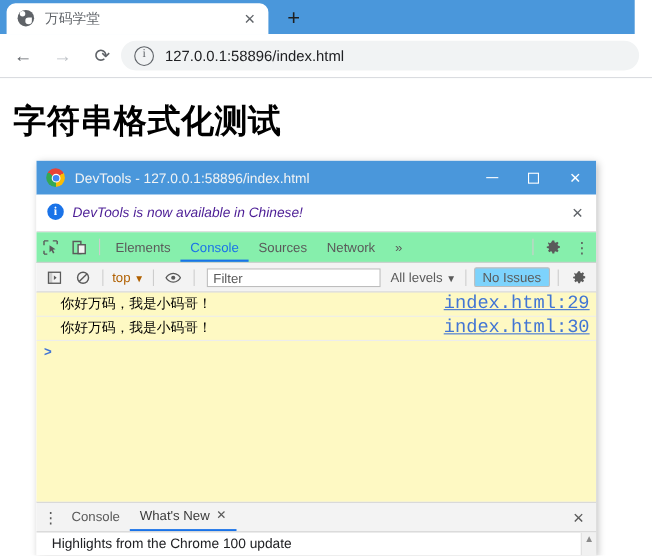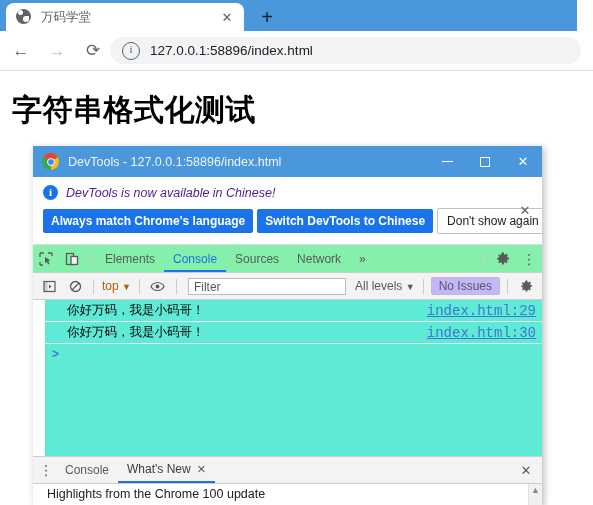--- a/index.html
+++ b/index.html
@@ -203,37 +203,37 @@
     font-size:12px; color:#5a5a5a;
     padding:0 5px; line-height:17px;
     box-sizing:border-box; min-width:40px;
   }
   .levels {
     font-size:12px; color:#5a5a5a; white-space:nowrap; padding:0 3px;
   }
   .no-issues {
     font-size:12px; color:#5a5a5a; white-space:nowrap;
     border:1px solid #bdbdbd; border-radius:2px;
-    padding:1px 7px; background:#c4b5fd; margin:0 2px;
+    padding:1px 7px; background:#7dd3fc; margin:0 2px;
   }
 
   
   .dt-console {
-    flex:1 1 auto; background:#5eead4; overflow:hidden; position:relative;margin-left:12px;
+    flex:1 1 auto; background:#fef9c3; overflow:hidden; position:relative;
   }
   .log-row {
     display:flex; align-items:center;
     border-bottom:1px solid #ededed;
     height:21px; padding:0 6px 0 22px;
     font-size:12.5px; color:#000;
   }
   .log-msg { flex:1 1 auto; white-space:nowrap; }
   .log-src {
     font-family:"Liberation Mono", monospace;
-    font-size:14px; color:#4275d4;
+    font-size:17px; color:#4275d4;
     text-decoration:underline; white-space:nowrap;
   }
   .prompt-row {
     display:flex; align-items:center; height:20px; padding-left:7px;
   }
   .prompt-arrow { color:#4275d4; font-size:12px; font-weight:bold; }
 
   
   .dt-drawer {
     flex:0 0 auto; border-top:1px solid #cdcdcd; background:#f3f3f3;
@@ -303,25 +303,20 @@
       <div class="winbtn">
           <span class="max"></span>
         </div>
       <div class="winbtn">✕</div>
     </div>
 
     <div class="dt-banner">
       <div class="banner-row1">
         <div class="info-icon">i</div>
         <div class="banner-text">DevTools is now available in Chinese!</div>
-      </div>
-      <div class="banner-row2">
-        <button class="btn-blue">Always match Chrome's language</button>
-        <button class="btn-blue">Switch DevTools to Chinese</button>
-        <button class="btn-plain">Don't show again</button>
       </div>
       <div class="banner-close">✕</div>
     </div>
 
     <div class="dt-tabbar">
       <div class="dt-icon-btn">
         <svg width="14" height="14" viewBox="0 0 14 14">
           <path d="M1 1h4M1 1v4M13 1H9M13 1v3M1 13h3M1 13v-3" stroke="#5a5a5a" stroke-width="1.3" fill="none"></path>
           <path d="M6 5l5.5 3.6-2.4.5 1.4 2.6-1.3.7-1.4-2.6L6 11.6z" fill="#5a5a5a"></path>
         </svg>

